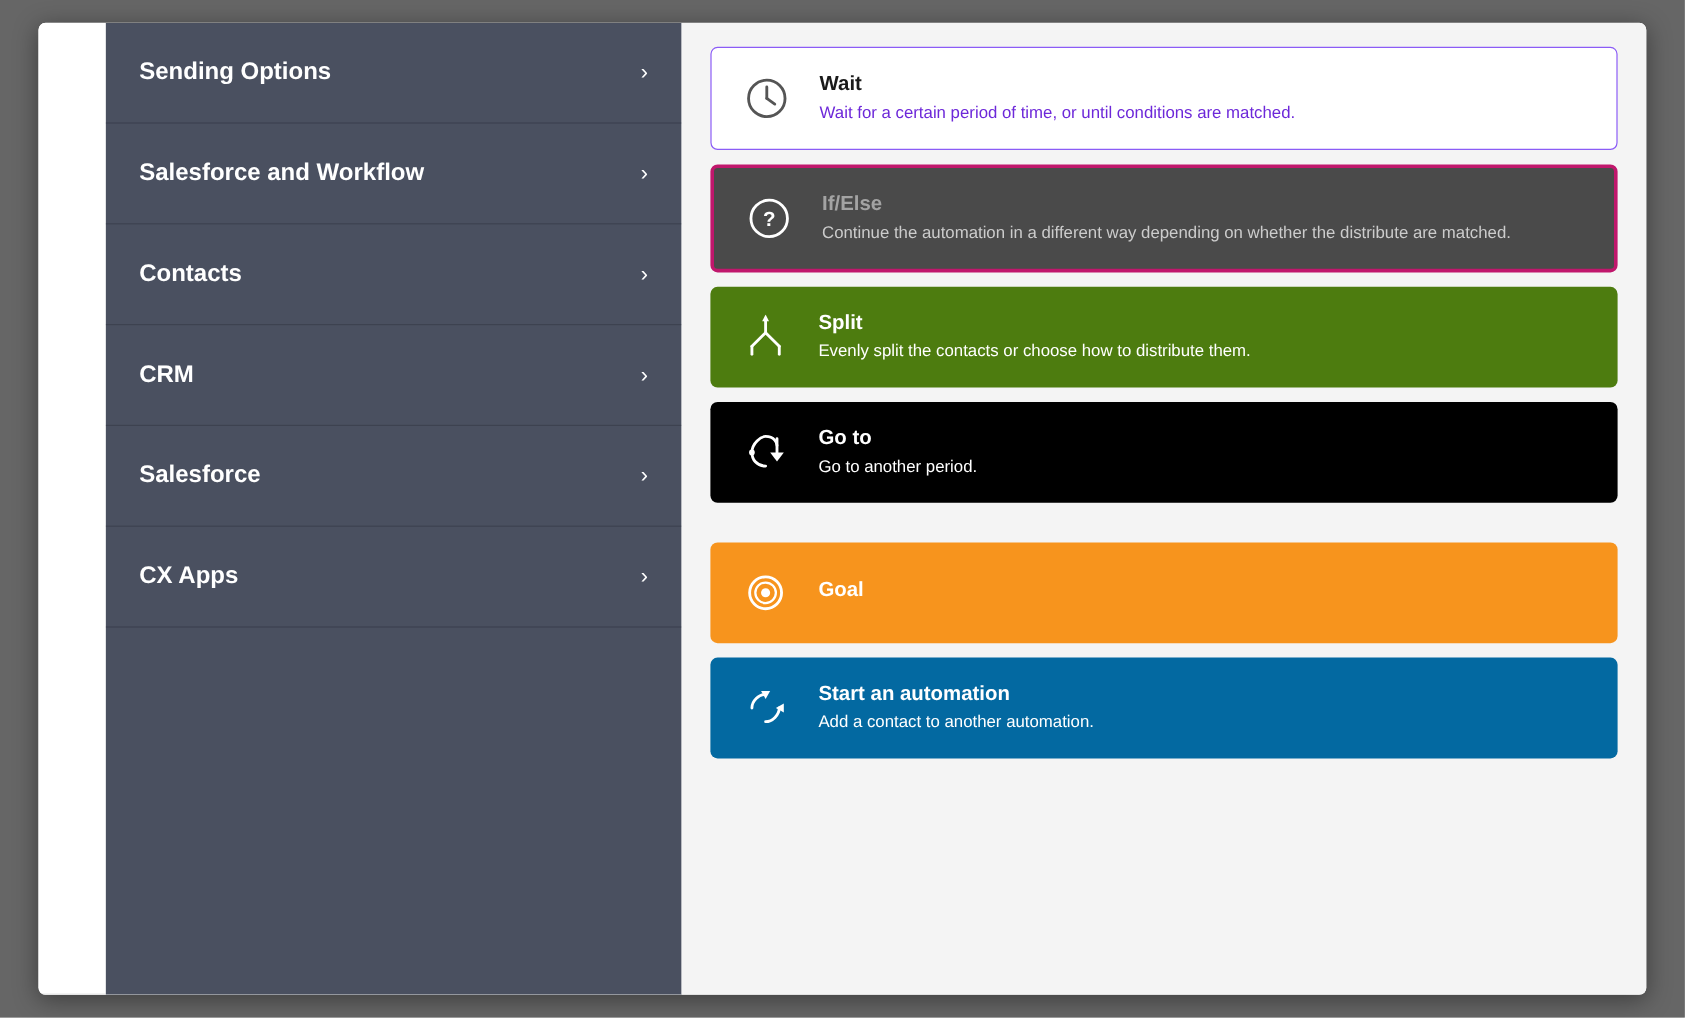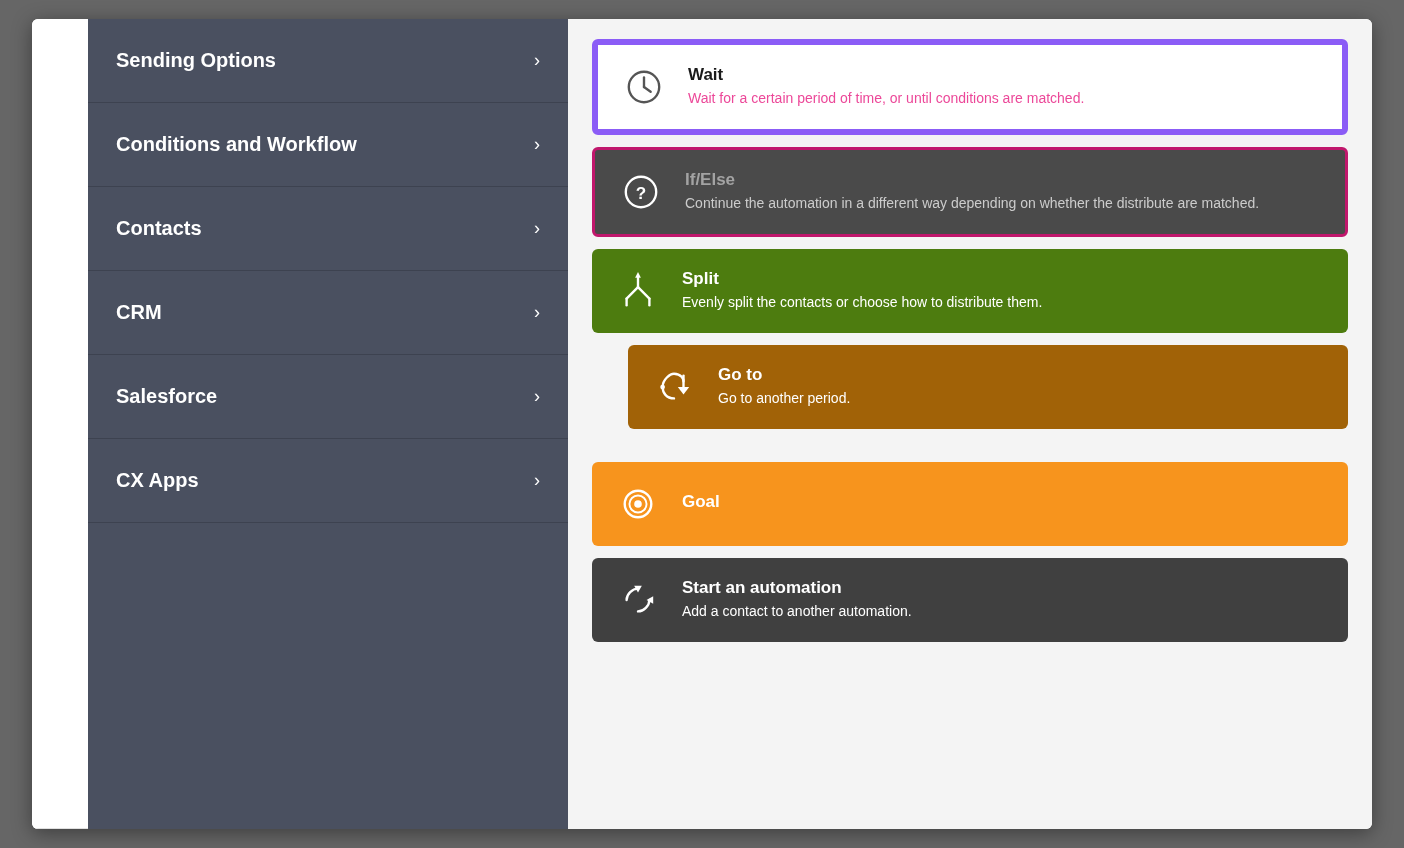--- a/index.html
+++ b/index.html
@@ -94,58 +94,57 @@
     .action-card {
       border-radius: 6px;
       display: flex;
       align-items: center;
       padding: 18px 22px;
       cursor: pointer;
       gap: 20px;
     }
     .action-card.white {
       background: #fff;
-      border: 6px solid #8b5cf6;
+      border: 1px solid #8b5cf6;
     }
     .action-card.dark-selected {
       background: #4a4a4a;
       border: 3px solid #c0176c;
     }
     .action-card.blue {
       background: #4d7c0f;
     }
     .action-card.orange {
-      background: #a16207;
-      margin-left: 36px;
+      background: #000000;
     }
     .action-card.orange-dark {
       background: #f7941d;
       margin-top: 21px;
     }
     .action-card.pink {
-      background: #404040;
+      background: #0369a1;
     }
     .action-icon {
       flex-shrink: 0;
       width: 48px;
       height: 48px;
       display: flex;
       align-items: center;
       justify-content: center;
     }
     .action-text {
       flex: 1;
     }
     .action-title {
       font-size: 17px;
       font-weight: 800;
       margin-bottom: 4px;
     }
     .action-card.white .action-title { color: #1a1a1a; }
-    .action-card.white .action-desc { color: #ec4899; }
+    .action-card.white .action-desc { color: #6d28d9; }
     .action-card.dark-selected .action-title { color: #a3a3a3; }
     .action-card.dark-selected .action-desc { color: #ccc; }
     .action-card.blue .action-title,
     .action-card.blue .action-desc,
     .action-card.orange .action-title,
     .action-card.orange .action-desc,
     .action-card.orange-dark .action-title,
     .action-card.orange-dark .action-desc,
     .action-card.pink .action-title,
     .action-card.pink .action-desc { color: #fff; }
@@ -169,21 +168,21 @@
       <button class="close-btn"></button>
     </div>
     <div class="modal-body">
       <div class="sidebar">
 
       <div class="sidebar-item">
     <span class="sidebar-item-label">Sending Options</span>
     <span class="sidebar-chevron">›</span>
   </div>
           <div class="sidebar-item">
-    <span class="sidebar-item-label">Conditions and Workflow</span>
+    <span class="sidebar-item-label">Salesforce and Workflow</span>
     <span class="sidebar-chevron">›</span>
   </div>
           <div class="sidebar-item">
     <span class="sidebar-item-label">Contacts</span>
     <span class="sidebar-chevron">›</span>
   </div>
           <div class="sidebar-item">
     <span class="sidebar-item-label">CRM</span>
     <span class="sidebar-chevron">›</span>
   </div>

